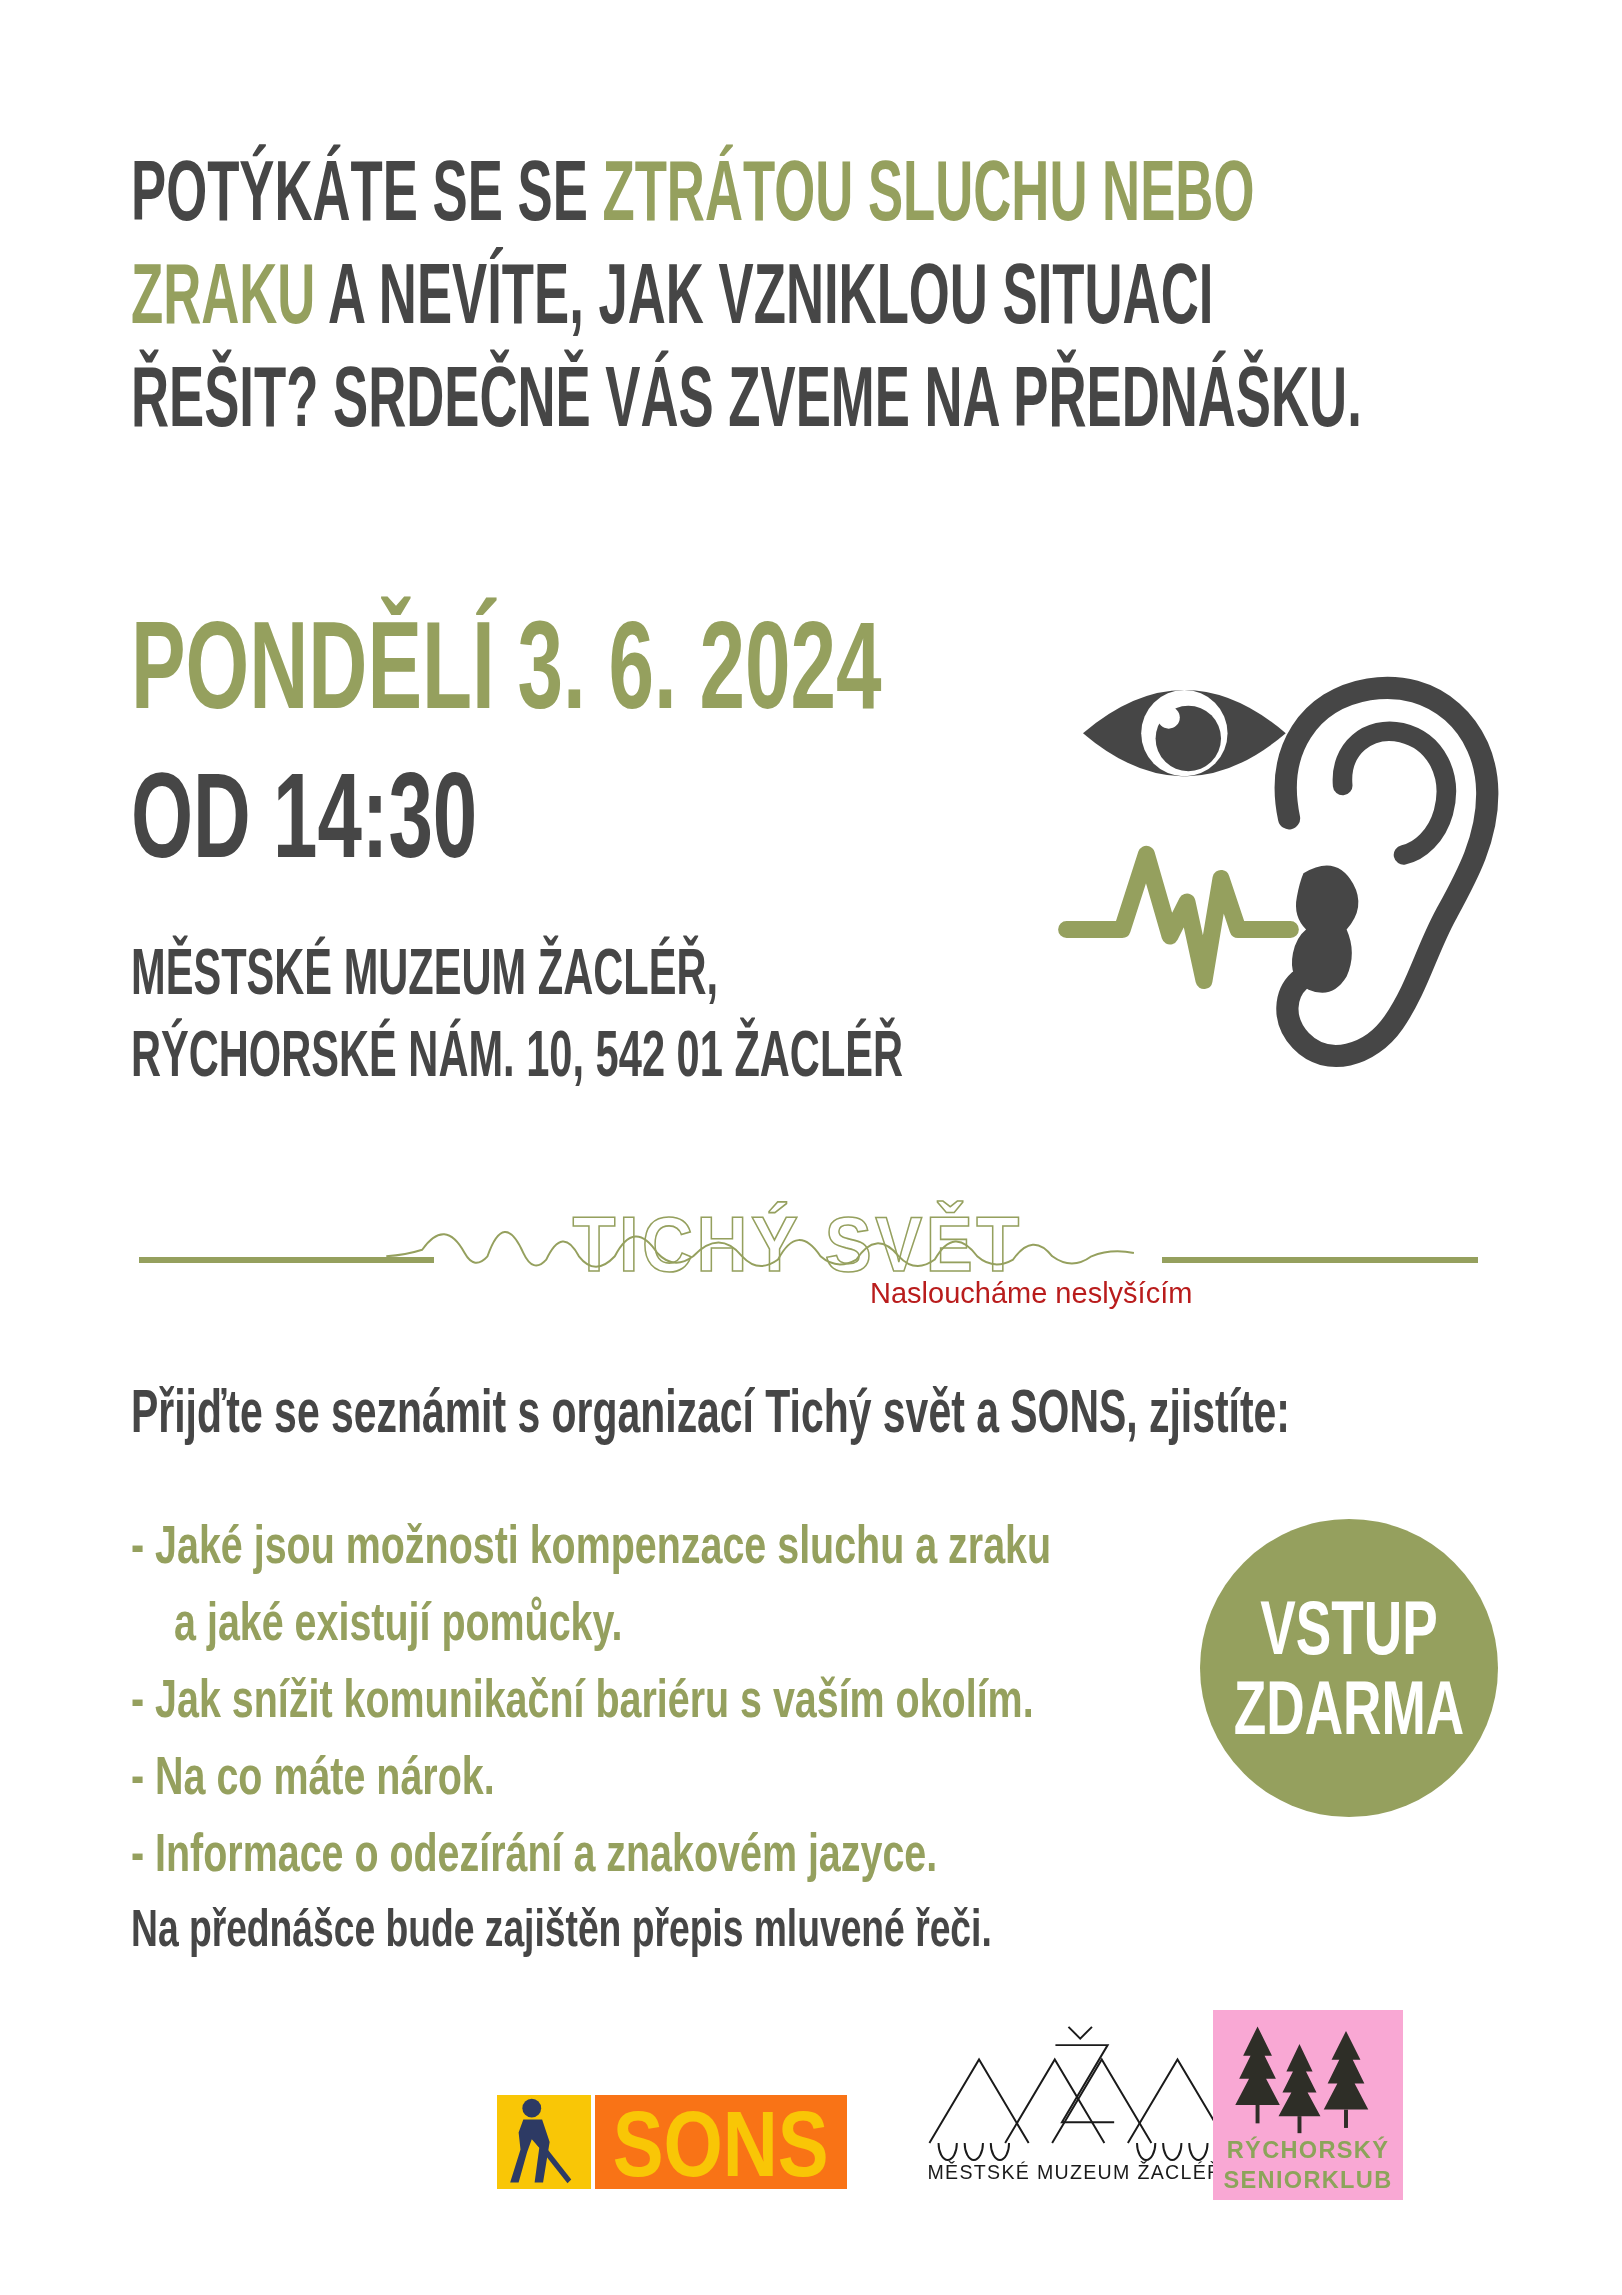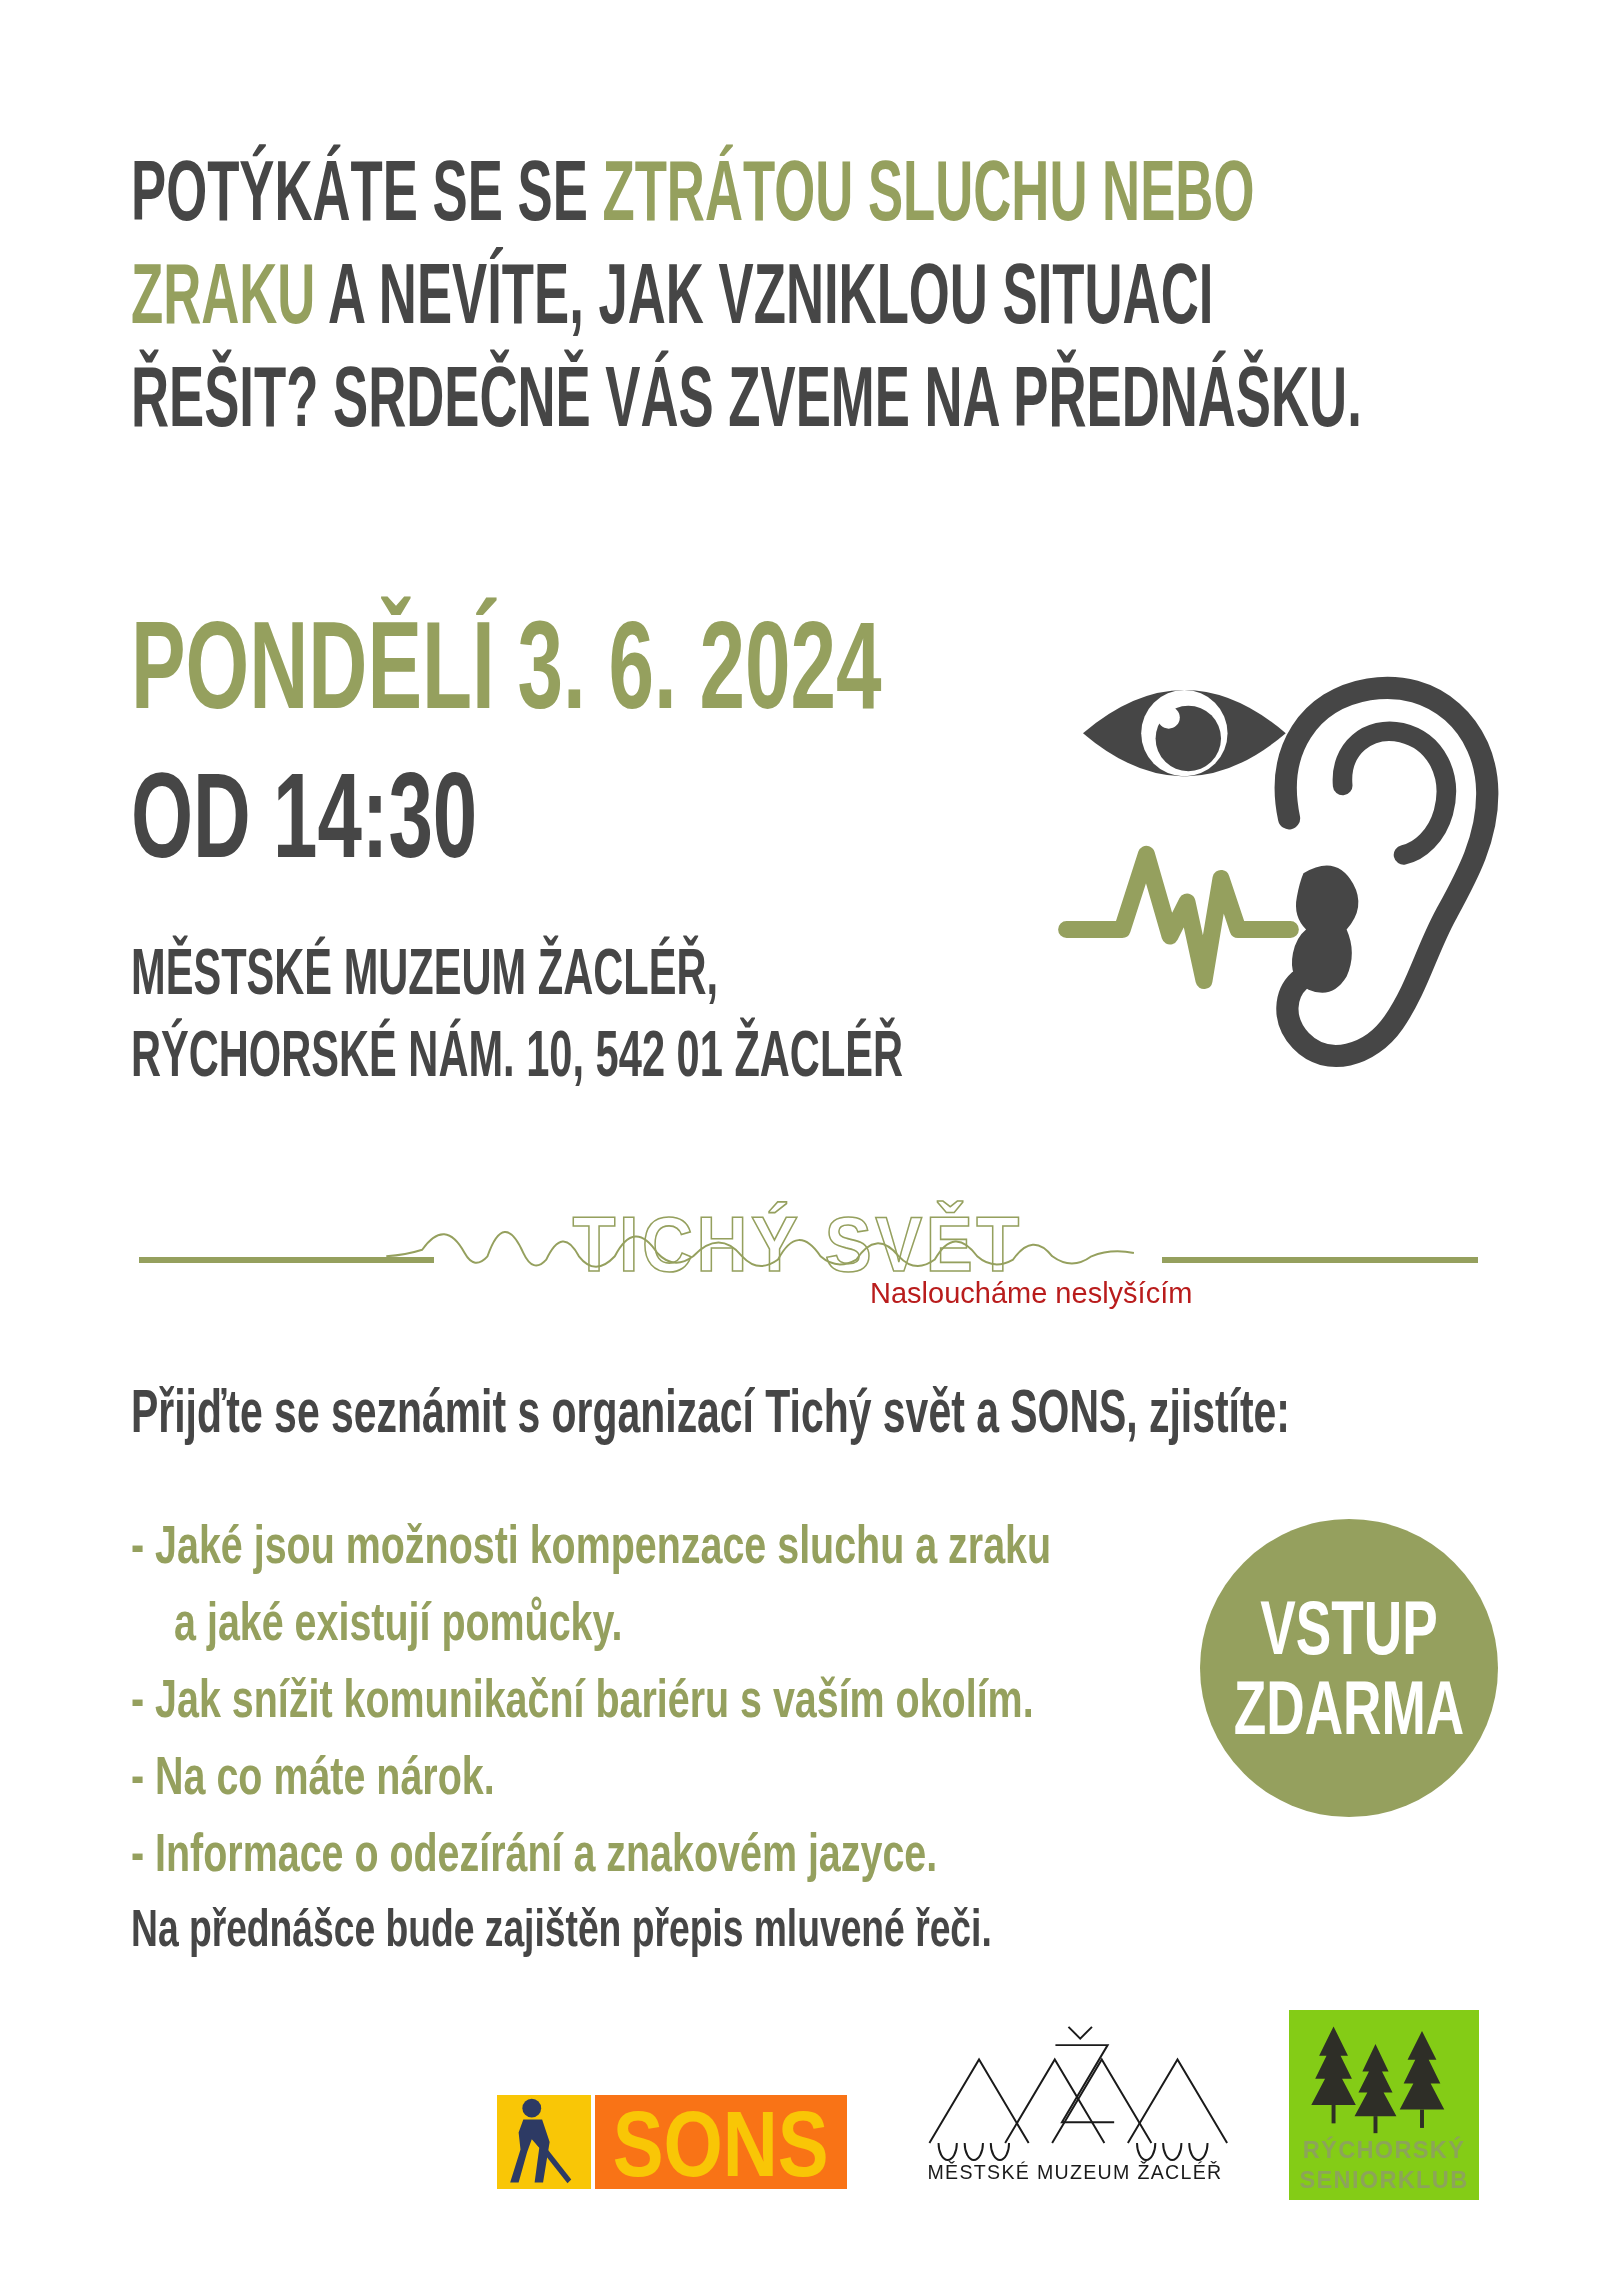--- a/index.html
+++ b/index.html
@@ -22,21 +22,21 @@
   .divider{height:5.9px;background:#95a05e;top:1257px;}
   .divider.left{left:139px;width:295px;}
   .divider.right{left:1162px;width:316px;}
   .tagline{left:838px;top:1276px;font-size:29px;line-height:35px;color:#b91c1c;margin-left:32px;}
   .badge{left:1200px;top:1519px;width:298px;height:298px;border-radius:50%;background:#95a05e;}
   .badge-text{position:absolute;inset:0;display:flex;flex-direction:column;align-items:center;
       justify-content:center;color:#ffffff;font-weight:bold;font-size:76px;line-height:80px;
       transform:scaleX(0.70);transform-origin:center center;text-align:center;}
   .sons-square{left:497px;top:2095px;width:94px;height:94px;background:#f9c606;}
   .sons-box{left:595px;top:2095px;width:252px;height:94px;background:#f97316;}
-  .senior-card{left:1289px;top:2010px;width:190px;height:190px;background:#84cc16;}
+  .senior-card{left:1213px;top:2010px;width:190px;height:190px;background:#f9a8d4;}
 </style>
 </head>
 <body>
 
 <div class="abs headline b nowrap cond">
   <div><span class="dark">POTÝKÁTE SE SE </span><span class="green">ZTRÁTOU SLUCHU NEBO</span></div>
   <div><span class="green">ZRAKU </span><span class="dark">A NEVÍTE, JAK VZNIKLOU SITUACI</span></div>
   <div class="dark">ŘEŠIT? SRDEČNĚ VÁS ZVEME NA PŘEDNÁŠKU.</div>
 </div>
 

